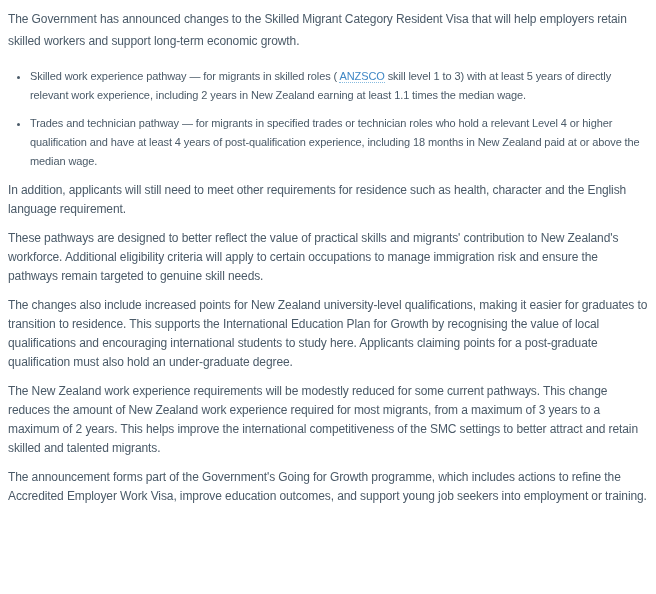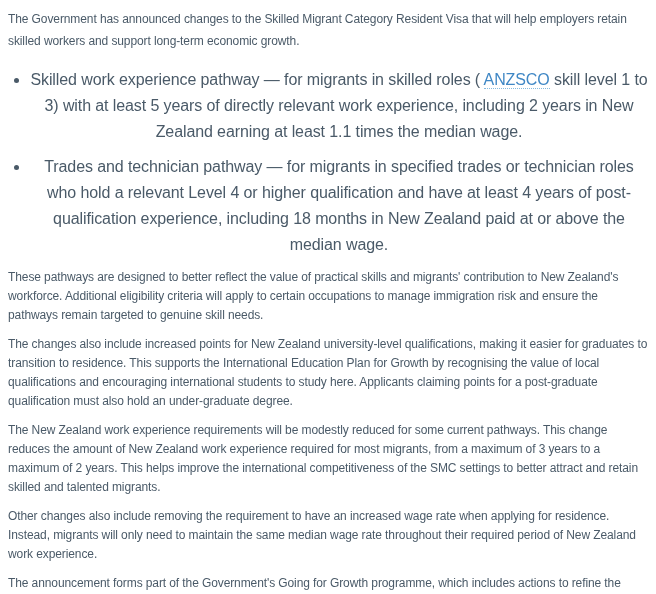--- a/index.html
+++ b/index.html
@@ -31,26 +31,25 @@
     letter-spacing: -0.1px;
     margin: 0 0 10px 0;
     color: #4a5a68;
   }
   ul.pathways {
     margin: 0 0 10px 0;
     padding: 0 0 0 22px;
     list-style: disc outside;
   }
   ul.pathways li {
-    font-size: 16px;
-    line-height: 26px;
+    font-size: 11px;
+    line-height: 19px;
     letter-spacing: -0.1px;
     margin: 0 0 9px 0;
     color: #4a5a68;
-    text-align: center;
   }
   a.inline-link {
     color: #3f87c5;
     text-decoration: none;
     border-bottom: 1px dotted #86bbe0;
     cursor: pointer;
   }
 </style>
 </head>
 <body>
@@ -58,25 +57,25 @@
 <div class="article">
 
   <p class="intro">The Government has announced changes to the Skilled Migrant Category Resident Visa that will help employers retain skilled workers and support long-term economic growth.</p>
 
 
   <ul class="pathways">
     <li><span>Skilled work experience pathway — for migrants in skilled roles ( </span><a class="inline-link" href="#">ANZSCO</a><span> skill level 1 to 3) with at least 5 years of directly relevant work experience, including 2 years in New Zealand earning at least 1.1 times the median wage.</span></li>
     <li>Trades and technician pathway — for migrants in specified trades or technician roles who hold a relevant Level 4 or higher qualification and have at least 4 years of post-qualification experience, including 18 months in New Zealand paid at or above the median wage.</li>
   </ul>
 
+  <p class="body-p">In addition, applicants will still need to meet other requirements for residence such as health, character and the English language requirement.</p>
 
   <p class="body-p">These pathways are designed to better reflect the value of practical skills and migrants' contribution to New Zealand's workforce. Additional eligibility criteria will apply to certain occupations to manage immigration risk and ensure the pathways remain targeted to genuine skill needs.</p>
 
   <p class="body-p">The changes also include increased points for New Zealand university-level qualifications, making it easier for graduates to transition to residence. This supports the International Education Plan for Growth by recognising the value of local qualifications and encouraging international students to study here. Applicants claiming points for a post-graduate qualification must also hold an under-graduate degree.</p>
 
   <p class="body-p">The New Zealand work experience requirements will be modestly reduced for some current pathways. This change reduces the amount of New Zealand work experience required for most migrants, from a maximum of 3 years to a maximum of 2 years. This helps improve the international competitiveness of the SMC settings to better attract and retain skilled and talented migrants.</p>
 
-  <p class="body-p">Other changes also include removing the requirement to have an increased wage rate when applying for residence. Instead, migrants will only need to maintain the same median wage rate throughout their required period of New Zealand work experience.</p>
 
 
   <p class="body-p">The announcement forms part of the Government's Going for Growth programme, which includes actions to refine the Accredited Employer Work Visa, improve education outcomes, and support young job seekers into employment or training.</p>
 
 </div>
 
 </body></html>

